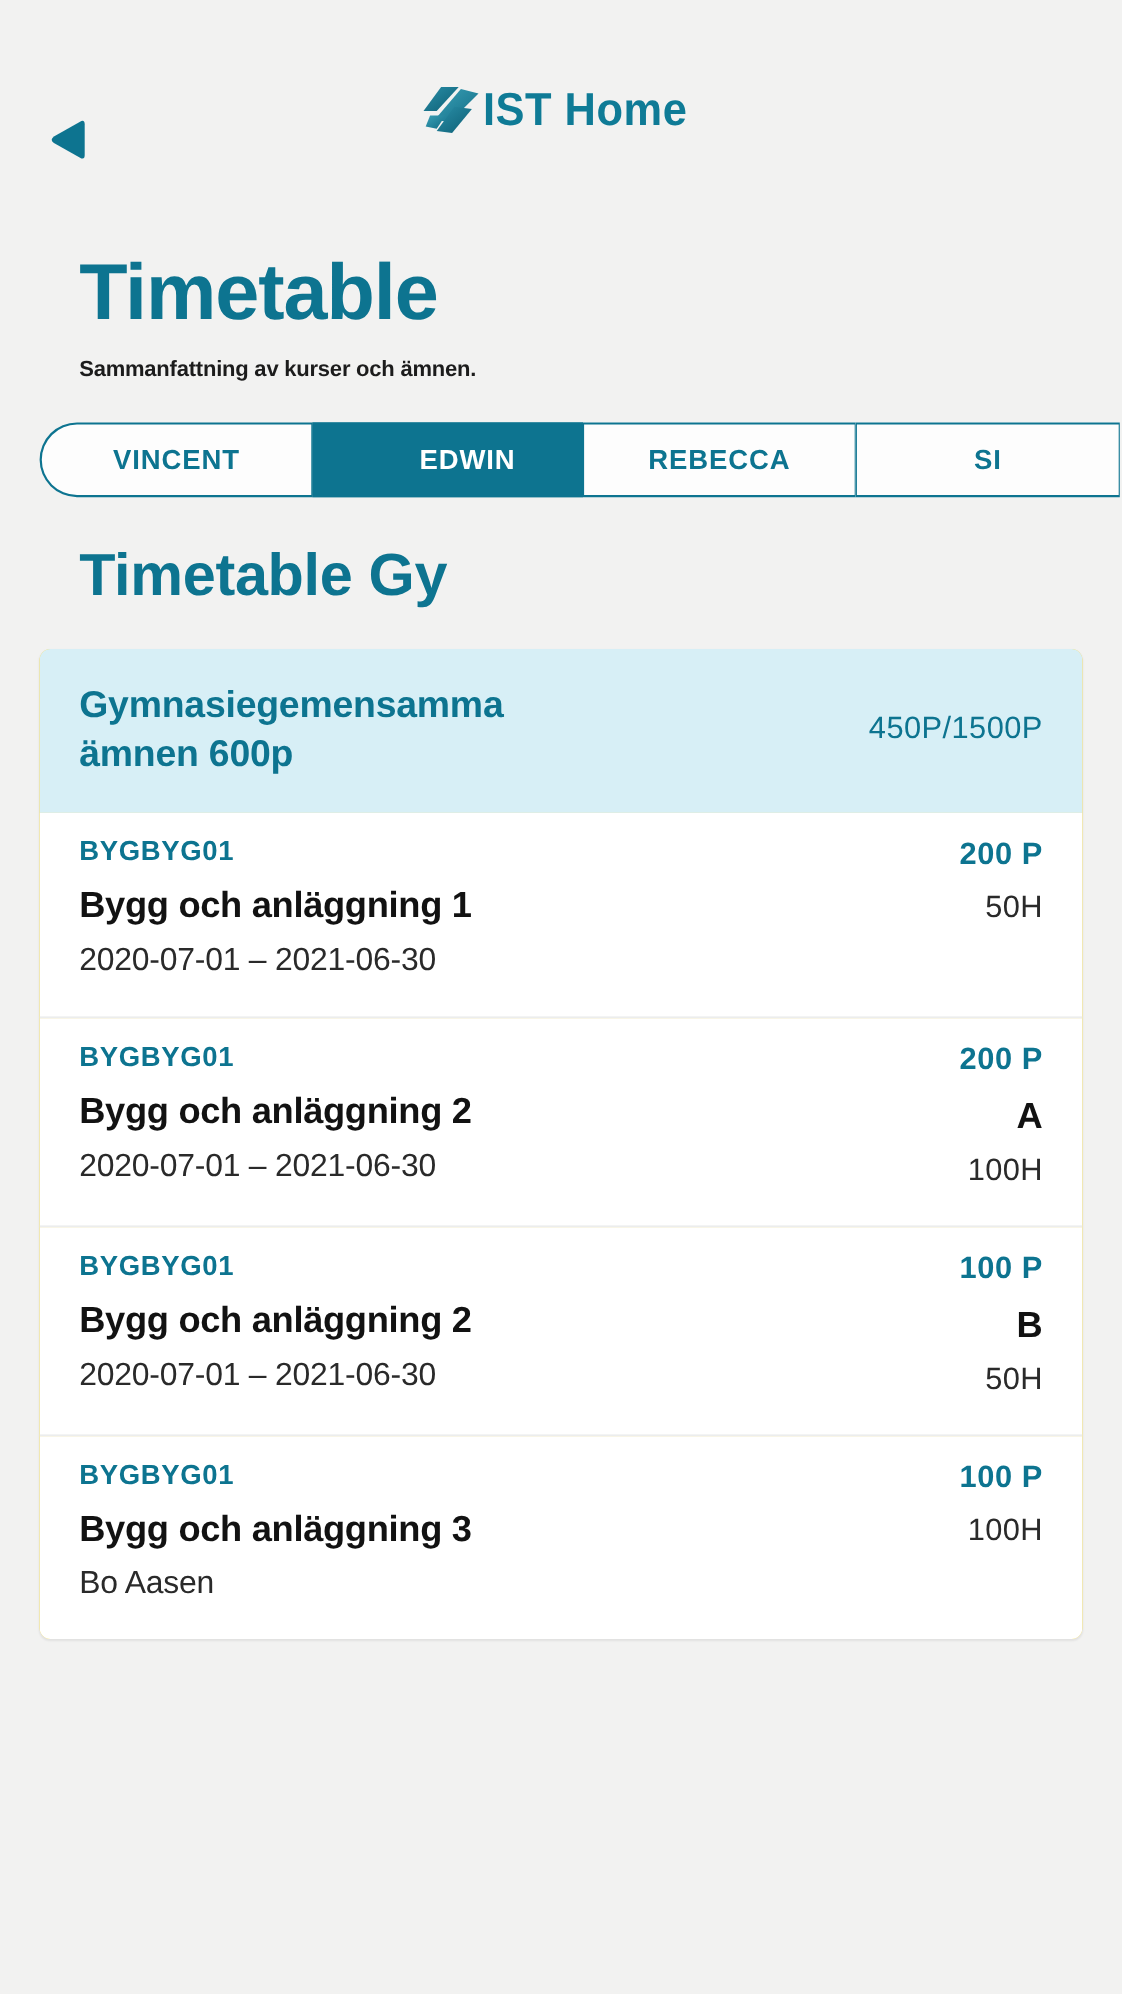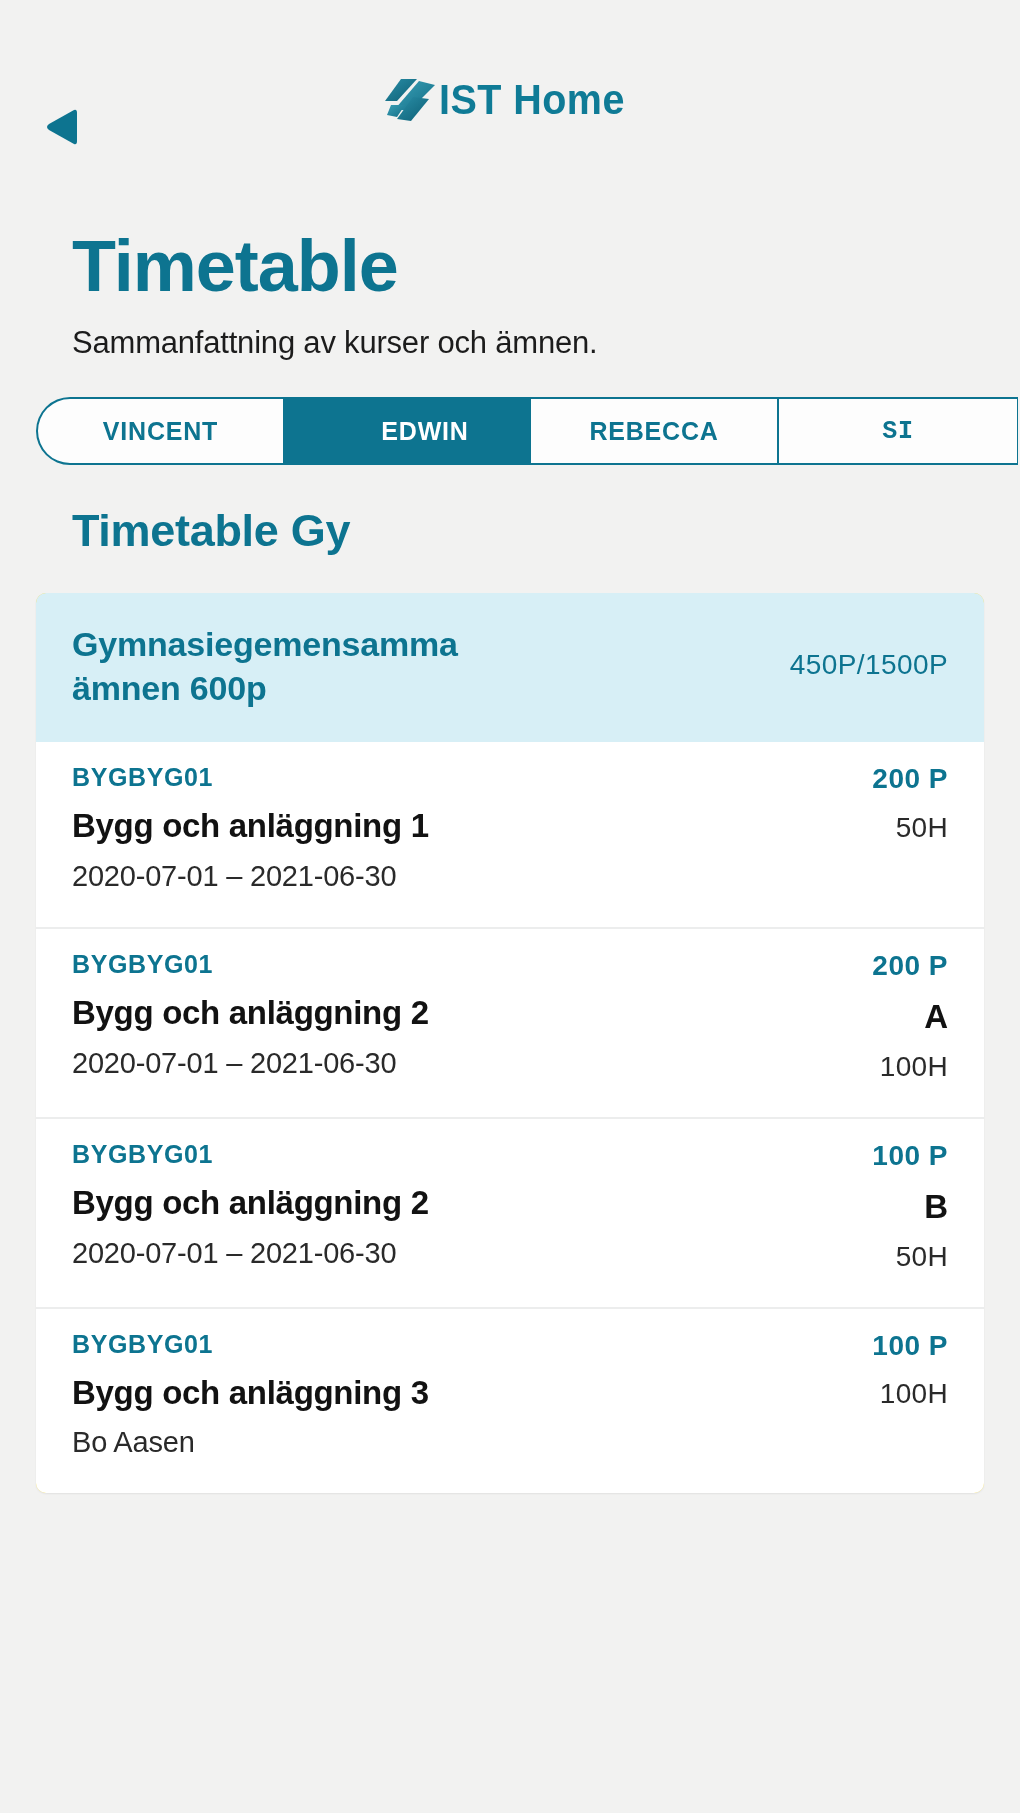--- a/index.html
+++ b/index.html
@@ -67,23 +67,23 @@
   .title-wrap { padding: 40px 0 0 72px; }
   .page-title {
     font-size: 72px;
     line-height: 1.02;
     font-weight: bold;
     color: #0d7490;
     letter-spacing: -1px;
   }
   .page-sub {
     margin-top: 22px;
-    font-size: 31px;
+    font-size: 20px;
     color: #1c1c1c;
-    font-weight: 400;
+    font-weight: 700;
     letter-spacing: -0.2px;
   }
 
   
   .tabs {
     margin-top: 36px;
     margin-left: 36px;
     display: flex;
     height: 60px;
     border-radius: 34px 0 0 34px;
@@ -105,32 +105,32 @@
     height: 68px;
     cursor: pointer;
   }
   .tab:first-child {
     border-radius: 34px 0 0 34px;
     border-left-width: 2px;
     width: 248px;
   }
   .tab.w2 { width: 246px; }
   .tab.w3 { width: 248px; }
-  .tab.w4 { width: 240px; font-family: Liberation Mono, monospace; }
+  .tab.w4 { width: 240px; }
   .tab.active {
     background: #0d7490;
     color: #ffffff;
     border-color: #0d7490;
     padding-left: 36px;
   }
 
   
   .section-title {
     margin: 48px 0 0 72px;
-    font-size: 45px;
+    font-size: 54px;
     font-weight: bold;
     color: #0d7490;
     letter-spacing: -0.3px;
   }
 
   
   .card {
     margin: 36px 36px 0 36px;
     background: #fde047;
     border-radius: 10px;

